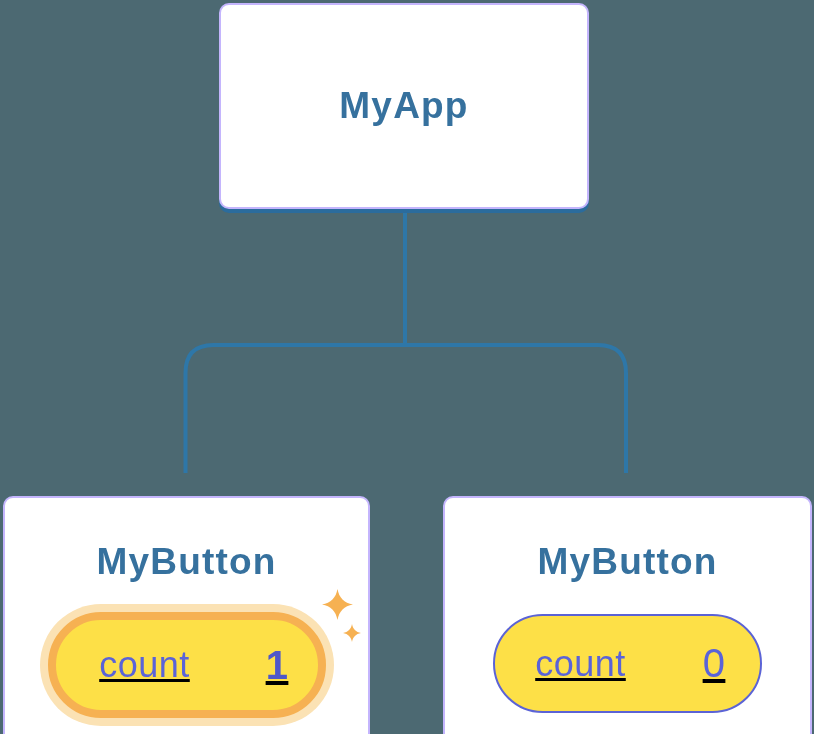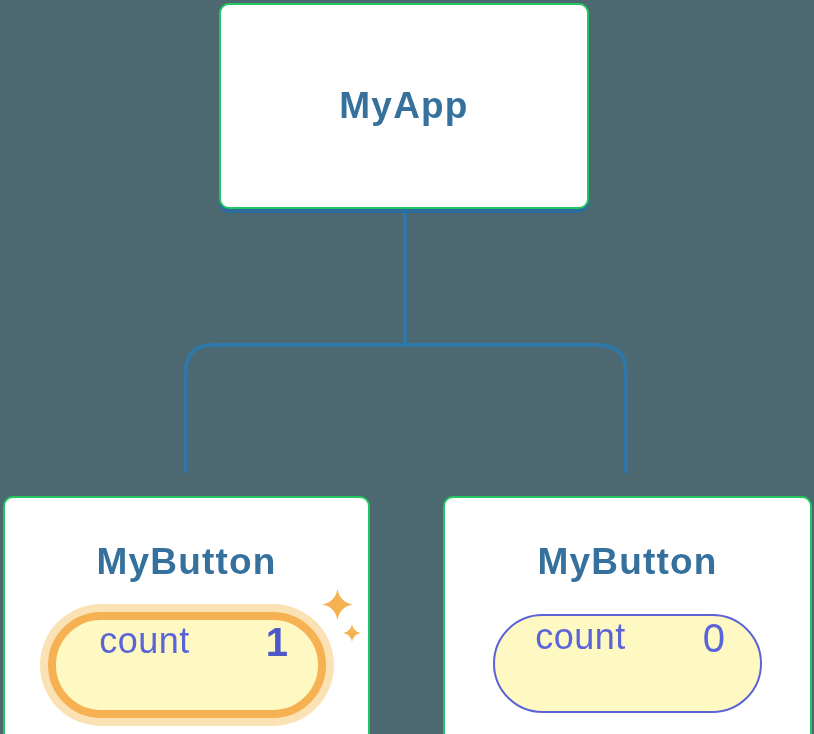--- a/index.html
+++ b/index.html
@@ -25,21 +25,21 @@
     z-index: 0;
   }
   .connectors path {
     fill: none;
     stroke: #2E77A8;
     stroke-width: 4;
   }
   .card {
     position: absolute;
     background: #ffffff;
-    border: 2px solid #22c55e;
+    border: 2px solid #c4b5fd;
     border-radius: 10px;
     box-shadow: 0 4px 0 #2B6C9D;
     z-index: 1;
     box-sizing: border-box;
   }
   .root-card {
     left: 219px;
     top: 3px;
     width: 370px;
     height: 206px;
@@ -62,23 +62,24 @@
     font-size: 37px;
     font-weight: 600;
     letter-spacing: 1.2px;
     line-height: 44px;
   }
   .child-card .heading {
     margin-top: 42px;
   }
   .pill {
     display: flex;
-    align-items: flex-start;
-    background: #fef9c3;
+    align-items: center;
+    background: #fde047;
     box-sizing: border-box;
+    text-decoration: underline;
   }
   .pill .state-key,
   .pill .state-value {
     display: flex;
     align-items: center;
     justify-content: center;
     color: #5A63D8;
     font-size: 36px;
     letter-spacing: 0.5px;
   }

